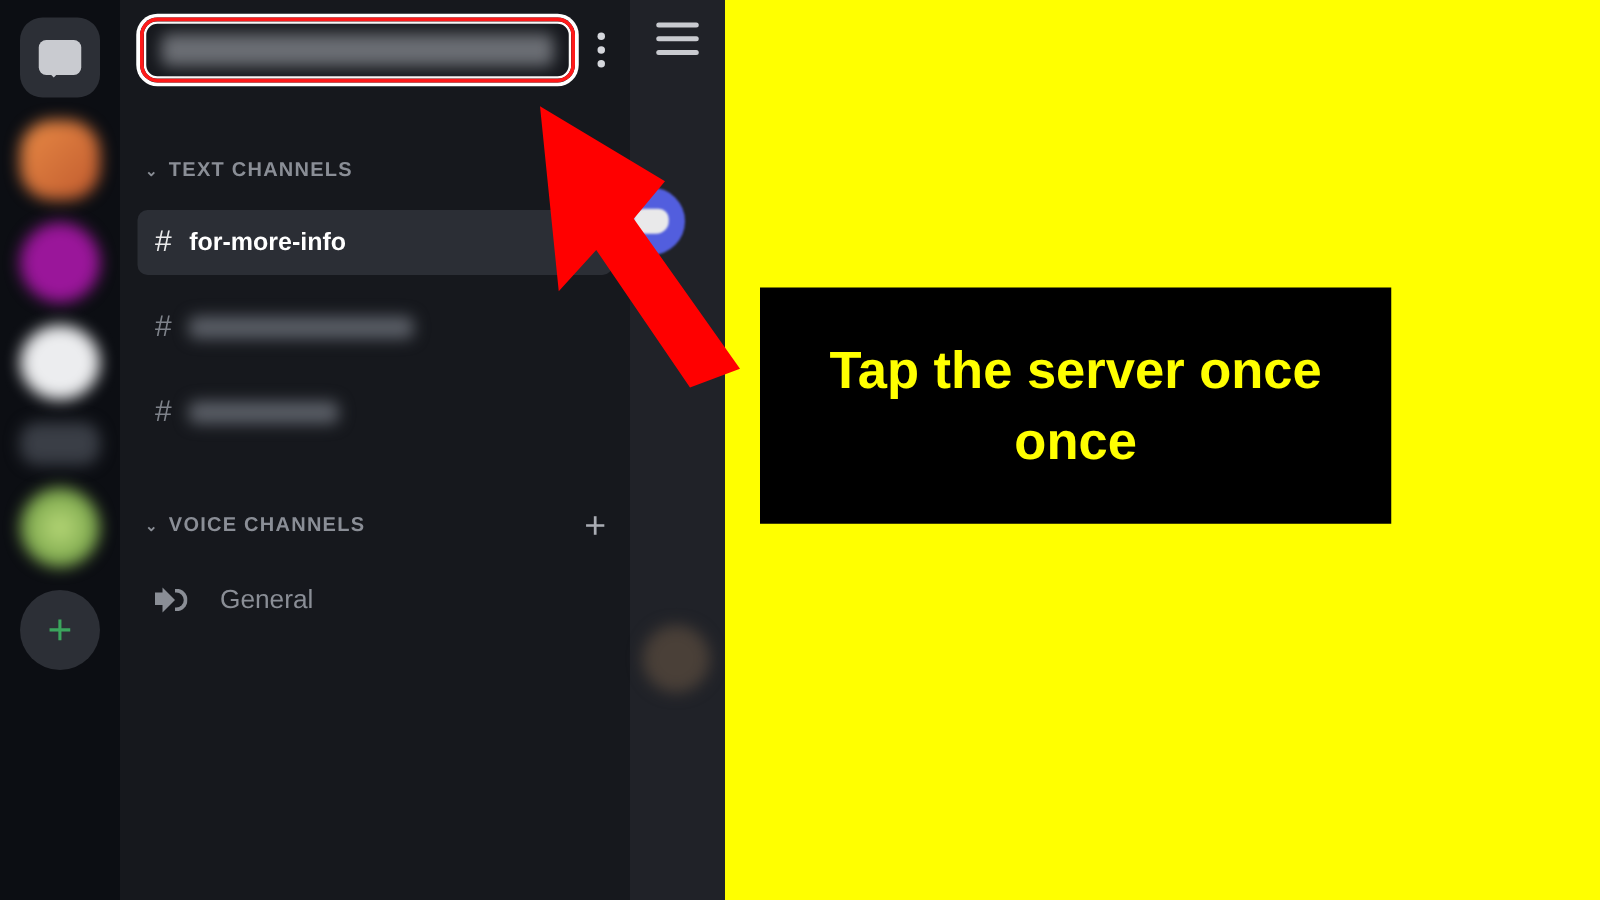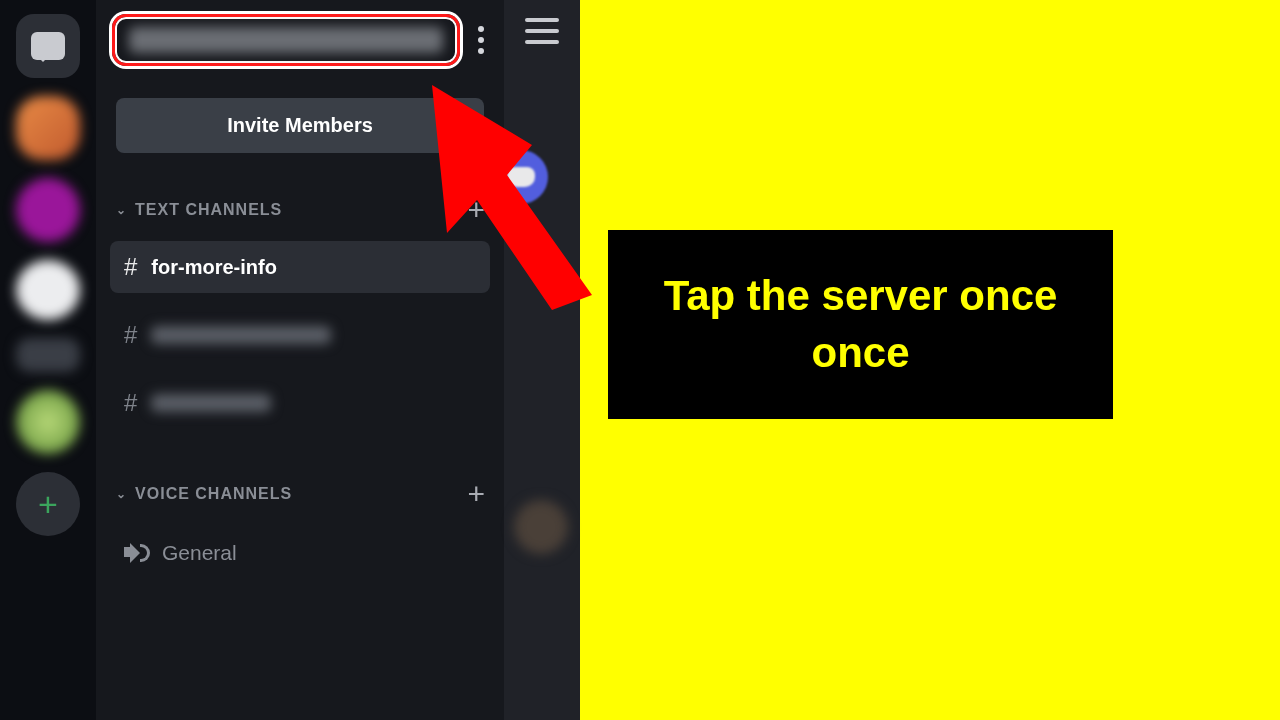--- a/index.html
+++ b/index.html
@@ -33,21 +33,21 @@
   .section-head .left { display:flex; align-items:center; gap:8px; }
   .chev { font-size:12px; color:#8a8e96; }
   .plus-add { color:#a9acb3; font-size:30px; font-weight:300; }
 
   .channel-item { display:flex; align-items:center; gap:14px; margin: 8px 14px; padding: 12px 14px; border-radius:8px; color:#8a8e96; font-size:20px; }
   .channel-item.active { background:#2b2e35; color:#ffffff; font-weight:600; }
   .hash { font-size:24px; font-weight:400; color:inherit; opacity:.9; }
   .channel-item .blur-label { height:18px; width: 180px; background:#5a5e66; border-radius:6px; filter: blur(6px); }
   .channel-item.smaller .blur-label { width:120px; }
 
-  .voice-item { display:flex; align-items:center; gap:16px; margin: 12px 14px; padding: 12px 14px; color:#8a8e96; font-size:21px; }
+  .voice-item { display:flex; align-items:center; gap:30px; margin: 12px 14px; padding: 12px 14px; color:#8a8e96; font-size:21px; }
   .speaker-ico { width:22px; height:22px; position:relative; }
   .speaker-ico::before { content:""; position:absolute; left:0; top:5px; width:8px; height:10px; background:#8a8e96; }
   .speaker-ico::after { content:""; position:absolute; left:6px; top:1px; border:10px solid transparent; border-left:10px solid #8a8e96; }
   .sound-arc { position:absolute; left:16px; top:2px; width:10px; height:18px; border:3px solid #8a8e96; border-left:none; border-radius: 0 18px 18px 0; }
 
   .right-sliver { width: 76px; background: #202228; display:flex; flex-direction:column; align-items:center; padding-top:18px; gap: 96px; position:relative; }
   .hamburger { width:34px; display:flex; flex-direction:column; gap:7px; }
   .hamburger span { height:4px; background:#c9cbd0; border-radius:2px; }
   .discord-round { width:54px; height:54px; border-radius:50%; background:#5865f2; display:flex; align-items:center; justify-content:center; filter: blur(1px); opacity:.9; position:absolute; top:150px; left:-10px;}
   .discord-round .face { width:28px; height:20px; background:#fff; border-radius:8px 8px 10px 10px; position:relative; }
@@ -83,21 +83,20 @@
       <div class="server-name-box">
         <div class="server-name-blur"></div>
       </div>
       <div class="more-dots">
         <span></span>
           <span></span>
           <span></span>
       </div>
     </div>
 
-    <div class="invite-btn">Invite Members</div>
 
     <div class="section-head">
       <div class="left">
         <span class="chev">⌄</span>
         <span>TEXT CHANNELS</span>
       </div>
       <span class="plus-add">+</span>
     </div>
 
     <div class="channel-item active">

